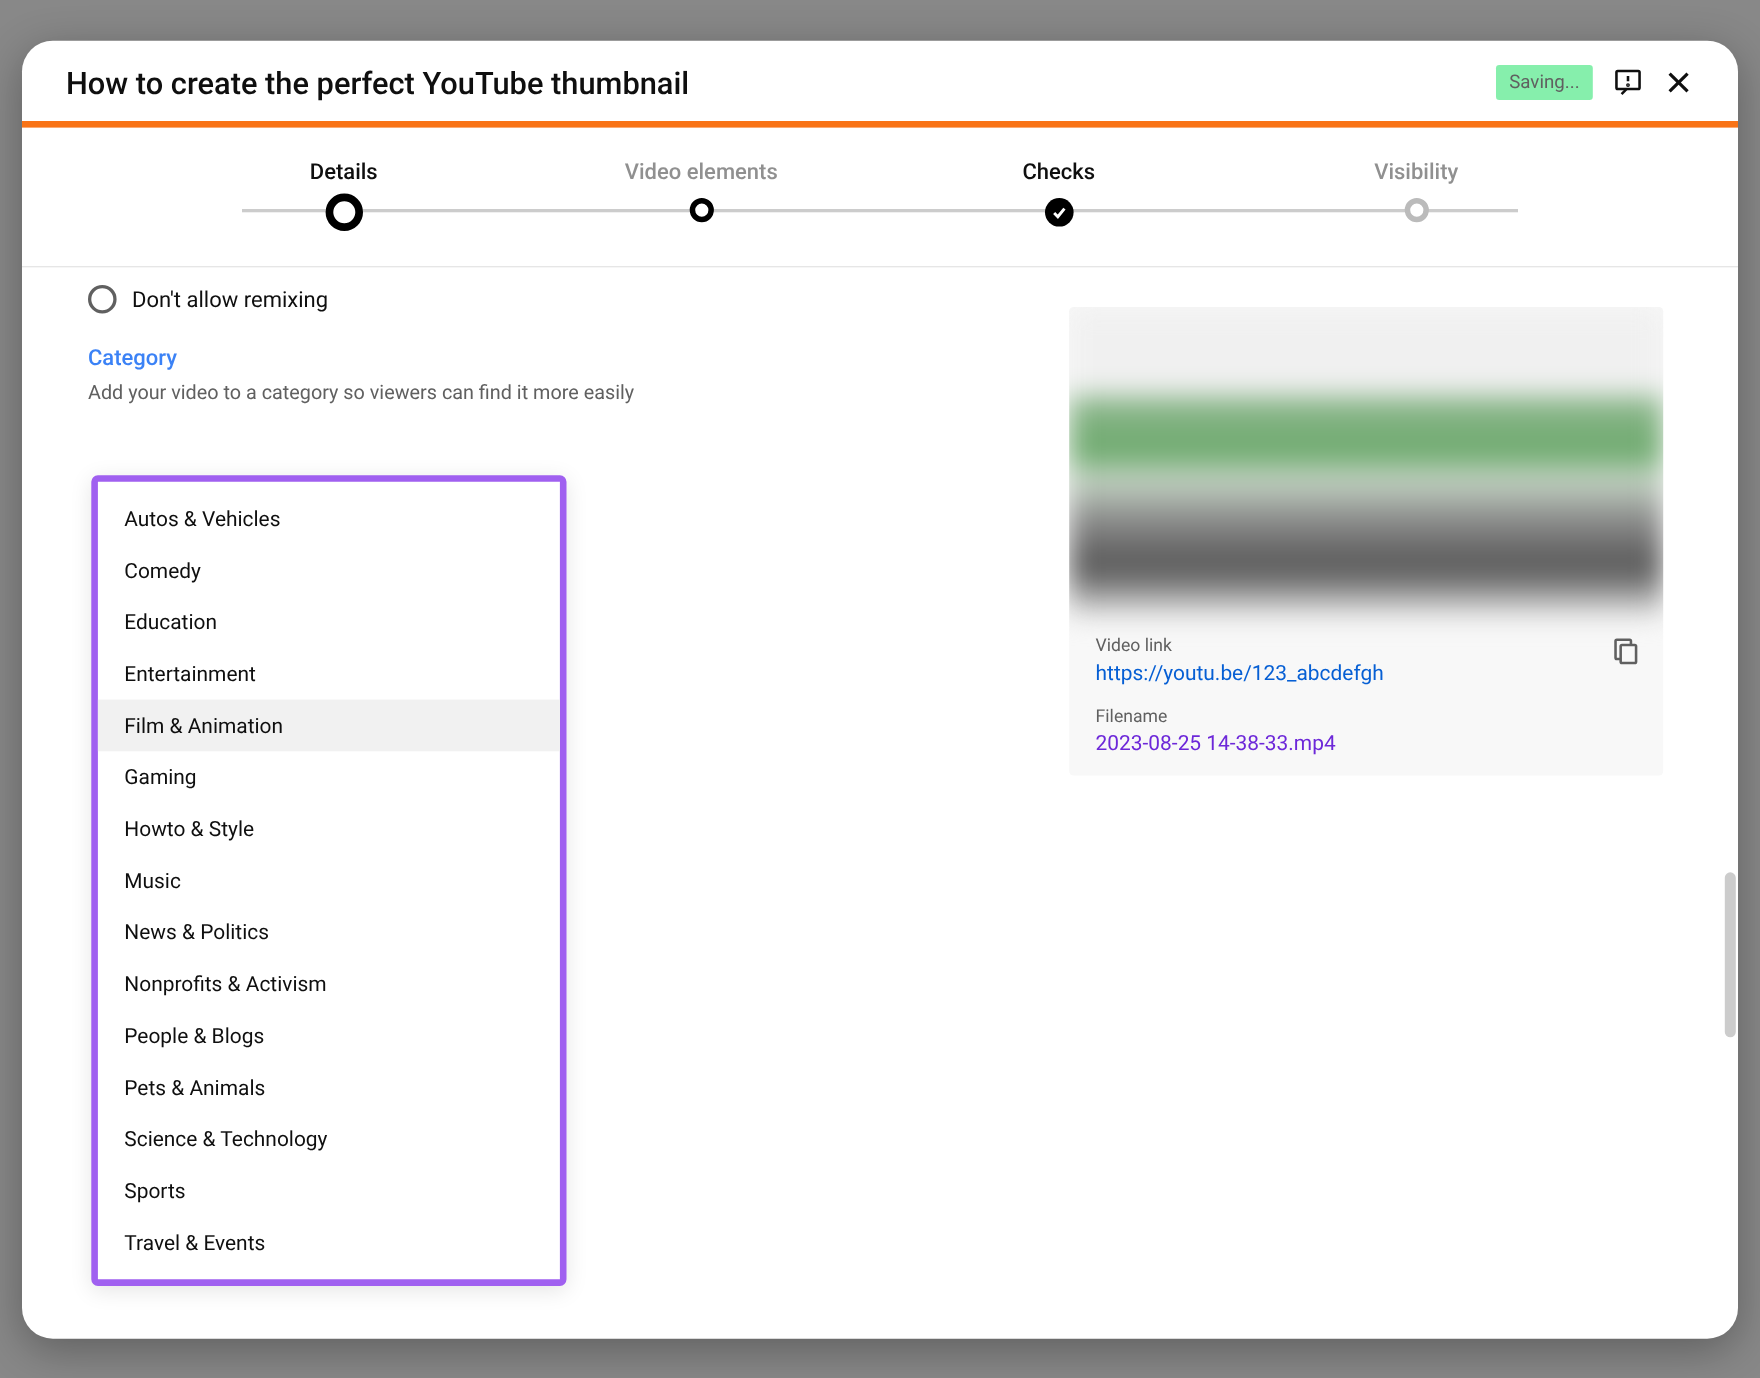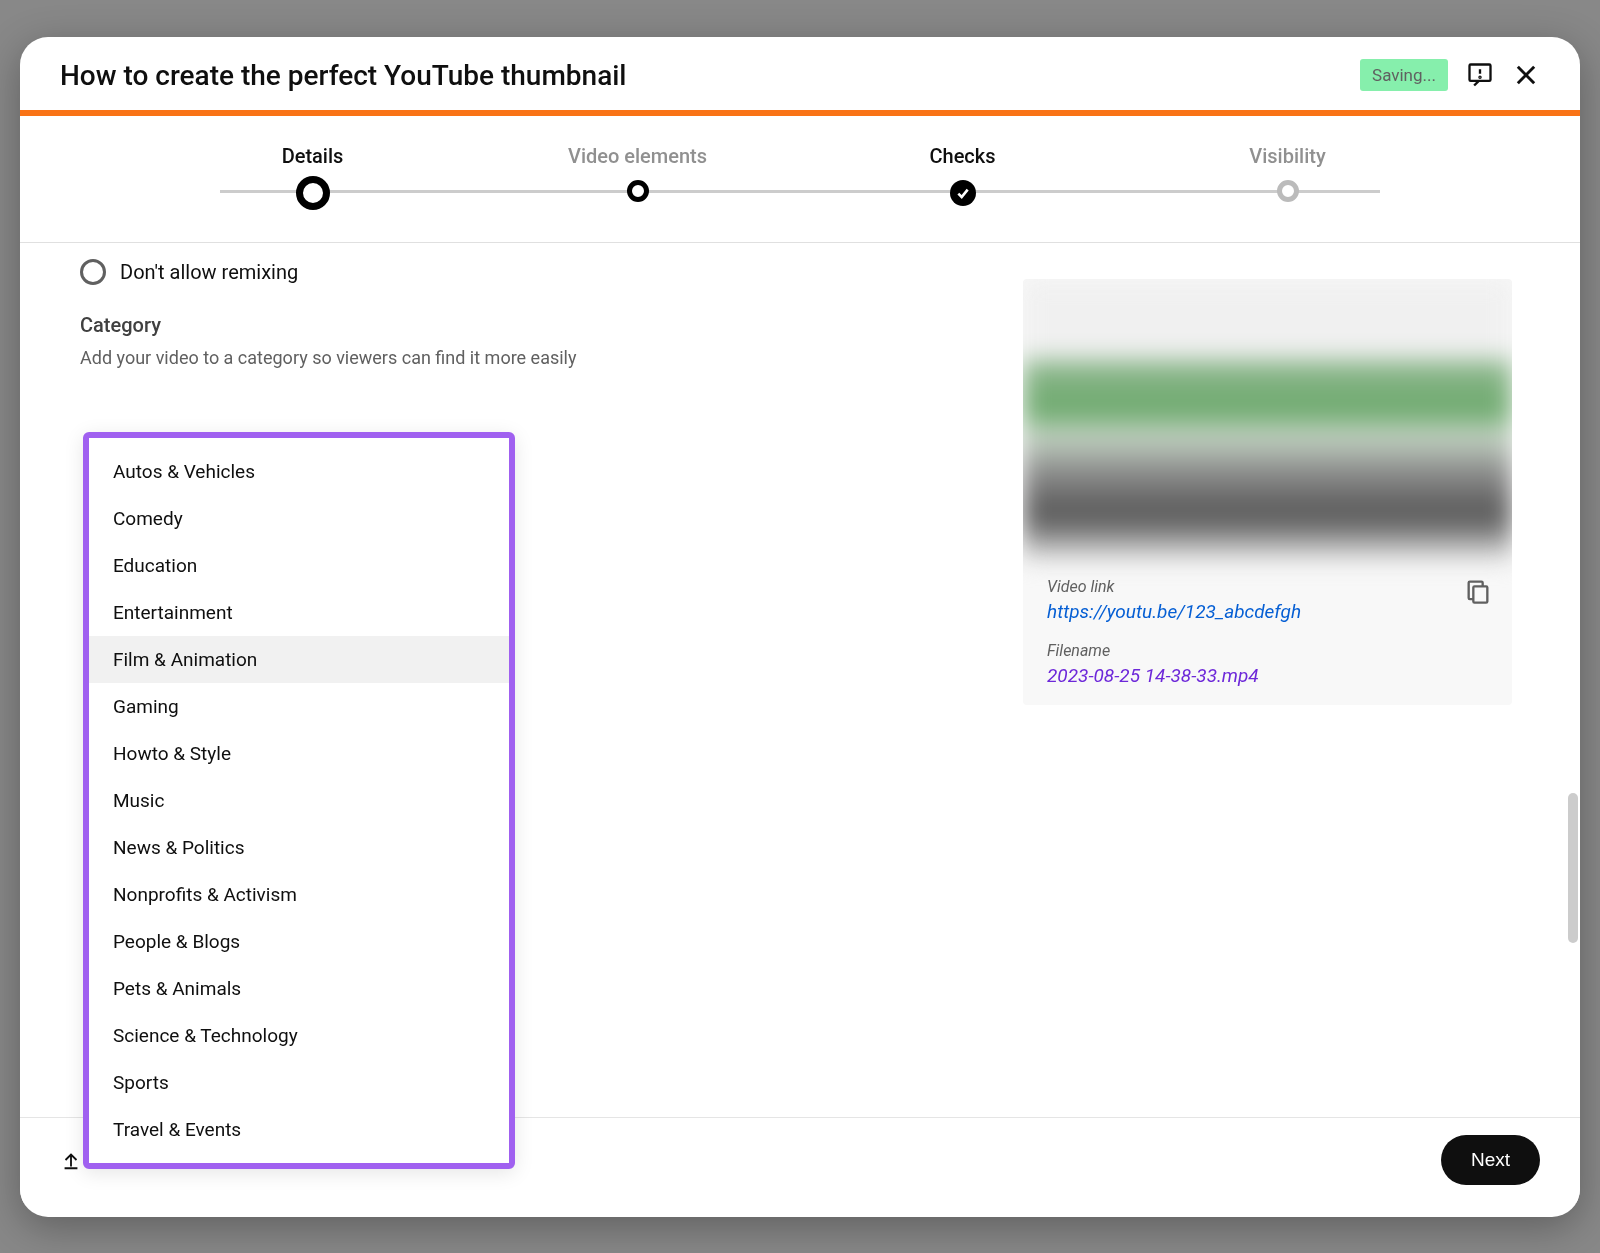--- a/index.html
+++ b/index.html
@@ -94,33 +94,32 @@
     align-items: center;
     gap: 14px;
     padding: 6px 0 28px 0;
   }
   .radio-outline {
     width: 26px; height: 26px;
     border: 3px solid #606060;
     border-radius: 50%;
   }
   .remix-label { font-size: 20px; color: #0f0f0f; }
-  .section-title { font-size: 20px; font-weight: 500; color: #404040; margin-bottom: 10px; }
+  .section-title { font-size: 20px; font-weight: 500; color: #3b82f6; margin-bottom: 10px; }
   .section-desc { font-size: 18px; color: #606060; }
   .partial-right { position:absolute; left:404px; top:302px; font-size:19px; color:#0f0f0f; }
   .partial-right2 { position:absolute; left:404px; top:672px; font-size:19px; color:#0f0f0f; }
   .side-card {
     position: absolute;
     right: 68px;
     top: 36px;
-    width: 489px;
+    width: 540px;
     background: #f8f8f8;
     border-radius: 4px;
     overflow: hidden;
-    font-style: italic;
   }
   .thumb {
     width: 100%; height: 280px;
     background: linear-gradient(180deg, #f0f0f0 0%, #f0f0f0 28%, #8fb88f 30%, #6aa86a 48%, #c8d8c8 55%, #888 70%, #555 85%, #ddd 100%);
     filter: blur(12px);
   }
   .side-info { padding: 18px 24px; position: relative; }
   .side-label { font-size: 16px; color: #606060; margin-bottom: 4px; }
   .side-link { font-size: 19px; color: #065fd4; margin-bottom: 18px; display:block; text-decoration: none; }
   .side-filename { font-size: 19px; color: #6d28d9; }
@@ -243,27 +242,20 @@
         </svg>
         <div class="side-label">Video link</div>
         <a class="side-link">https://youtu.be/123_abcdefgh</a>
         <div class="side-label">Filename</div>
         <div class="side-filename">2023-08-25 14-38-33.mp4</div>
       </div>
     </div>
 
     <div class="scrollbar"></div>
 
-    <div class="footer">
-      <svg class="upload-icon" viewBox="0 0 24 24" fill="none" stroke="currentColor" stroke-width="2">
-        <path d="M12 19V6m-6 6 6-6 6 6M5 21h14"></path>
-      </svg>
-      <span class="footer-text">und.</span>
-      <button class="next-btn">Next</button>
-    </div>
 
   </div>
 
 </div>
 
 <div class="dropdown" id="category-dropdown" style="position: absolute; left: 83px; top: 431.5px;">
     <div class="dropdown-item">Autos &amp; Vehicles</div>
     <div class="dropdown-item">Comedy</div>
     <div class="dropdown-item">Education</div>
     <div class="dropdown-item">Entertainment</div>

